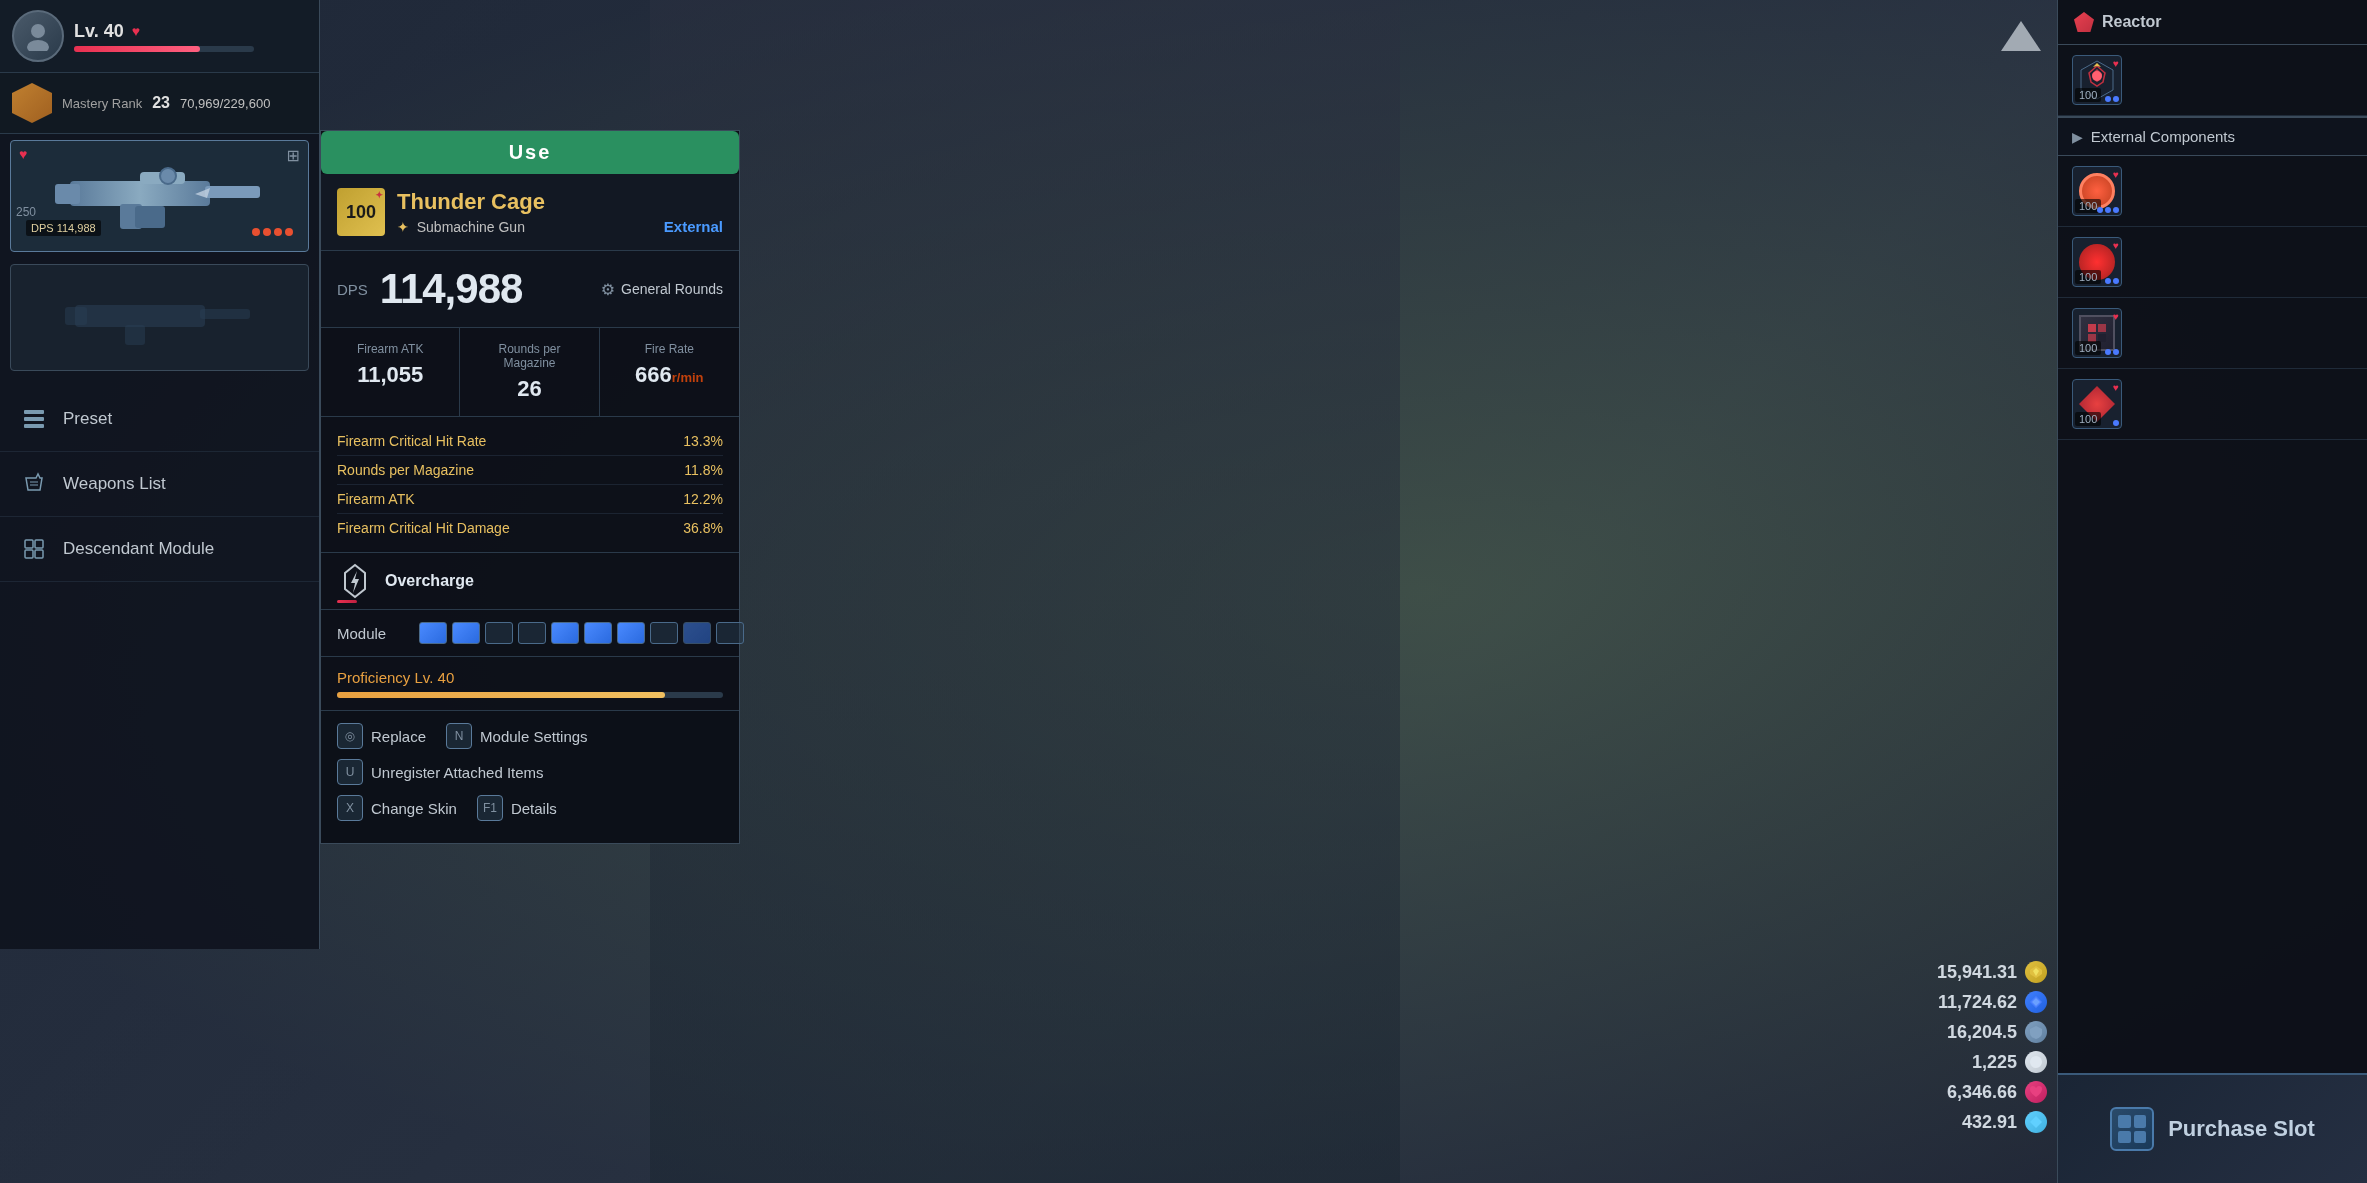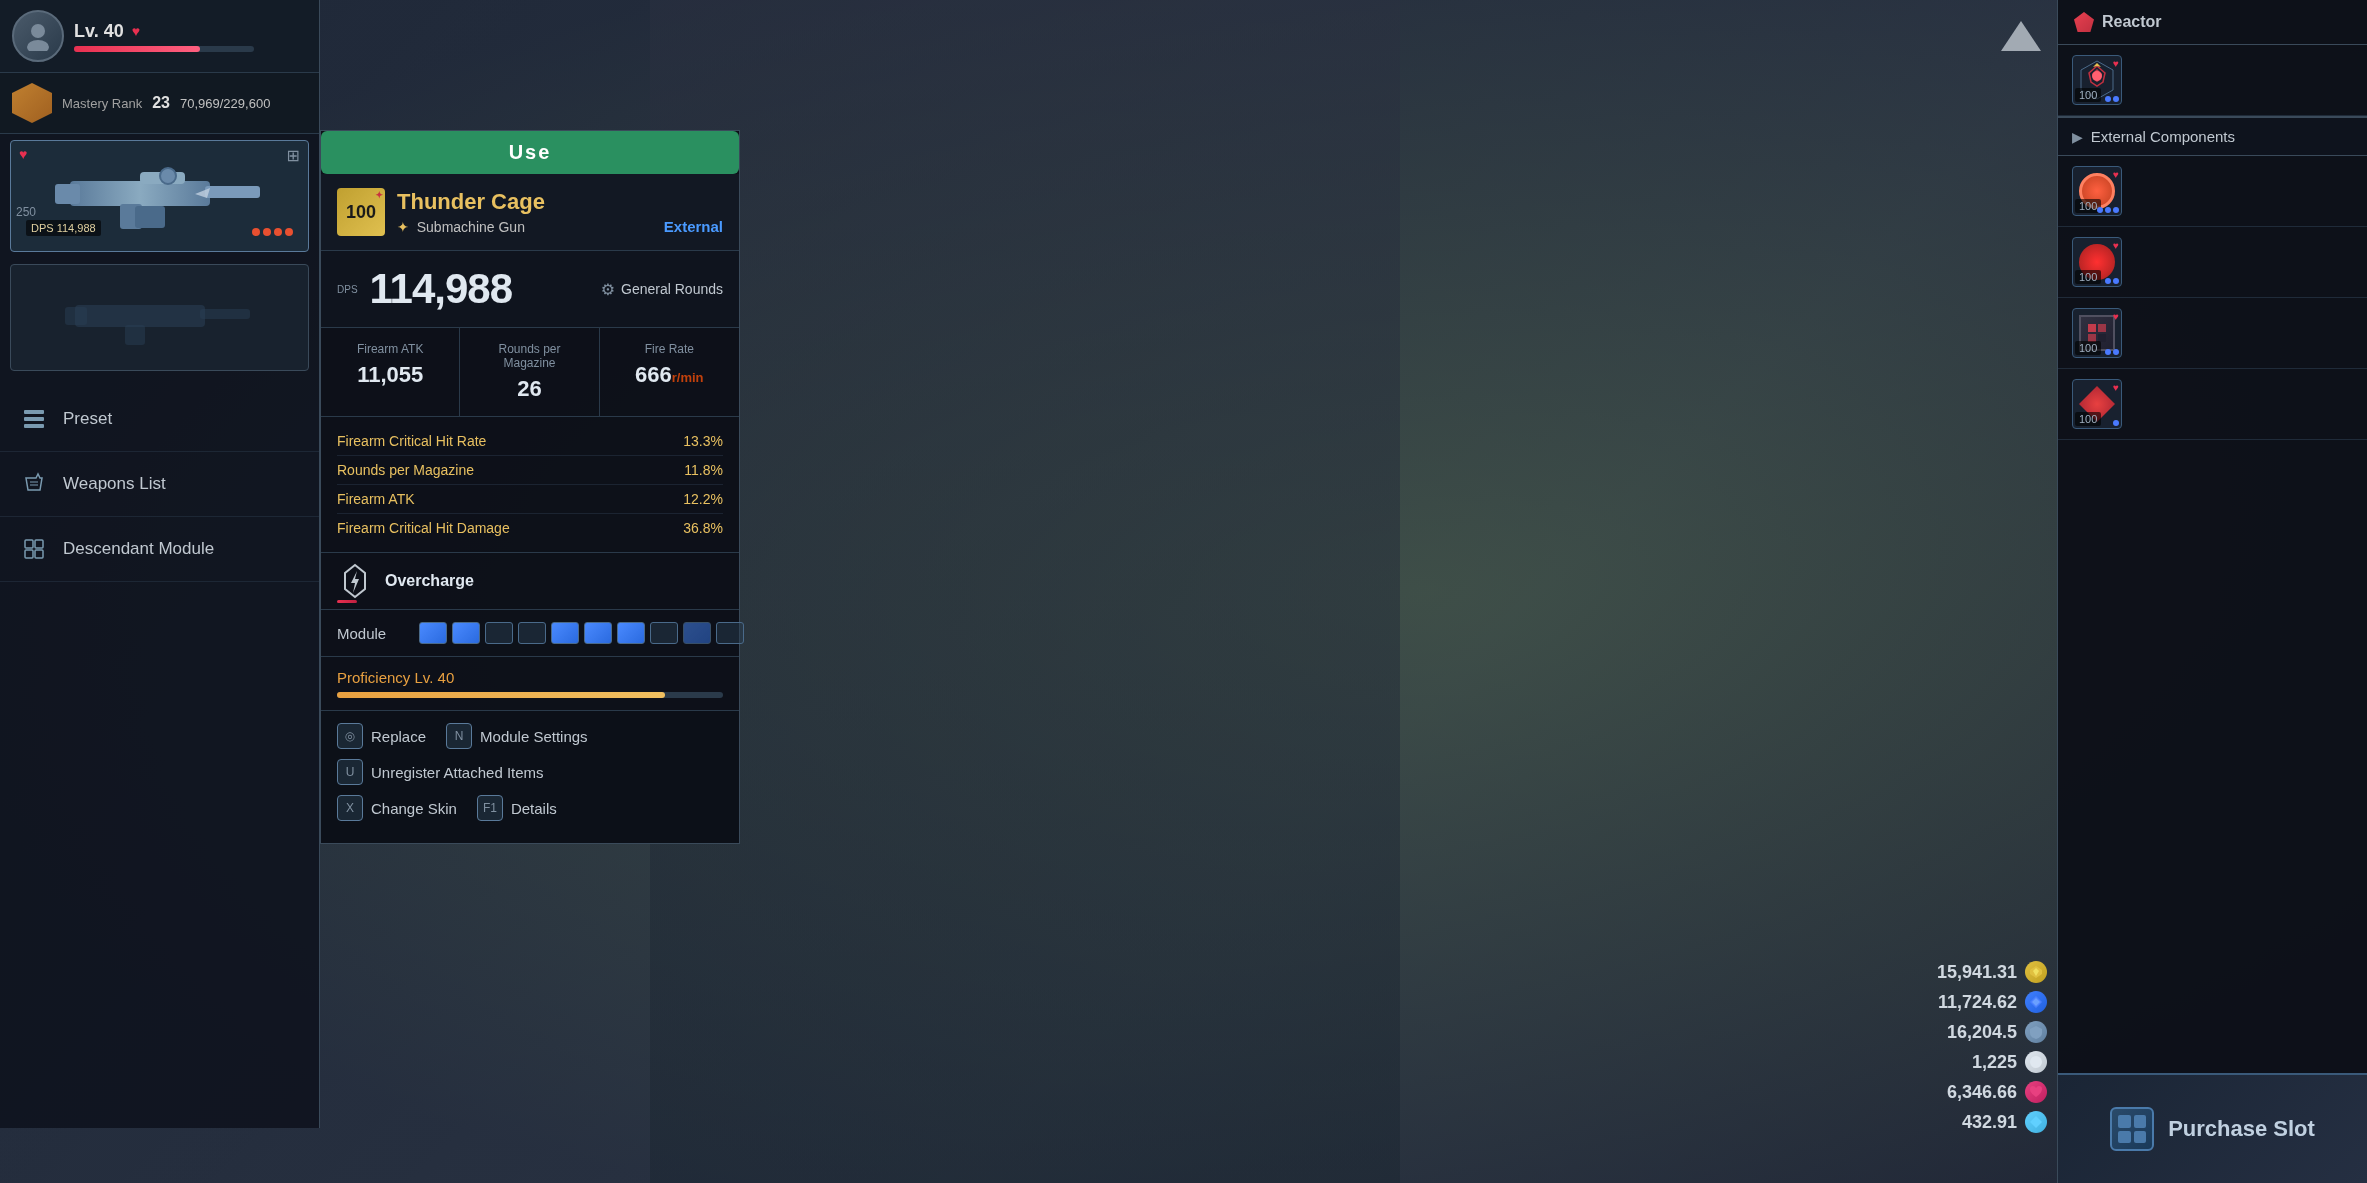--- a/index.html
+++ b/index.html
@@ -36,21 +36,21 @@
       background: linear-gradient(180deg, #2a3040 0%, #1a2530 100%);
       opacity: 0.5;
     }
 
     
     .left-panel {
       position: absolute;
       left: 0;
       top: 0;
       width: 320px;
-      height: 1128px;
+      height: 949px;
       background: rgba(15, 20, 30, 0.92);
       border-right: 1px solid #3a4a5a;
       display: flex;
       flex-direction: column;
     }
 
     
     .player-header {
       display: flex;
       align-items: center;
@@ -323,21 +323,21 @@
     .dps-section {
       display: flex;
       align-items: center;
       padding: 14px 16px;
       background: rgba(15, 20, 30, 0.99);
       border-bottom: 1px solid #2a3a4a;
     }
 
     .dps-label {
       color: #8090a0;
-      font-size: 10px;
+      font-size: 15px;
       margin-right: 12px;
     }
 
     .dps-value {
       color: #e0e8f0;
       font-size: 42px;
       font-weight: bold;
       font-family: 'Arial Narrow', Arial, sans-serif;
       letter-spacing: -1px;
       flex: 1;

